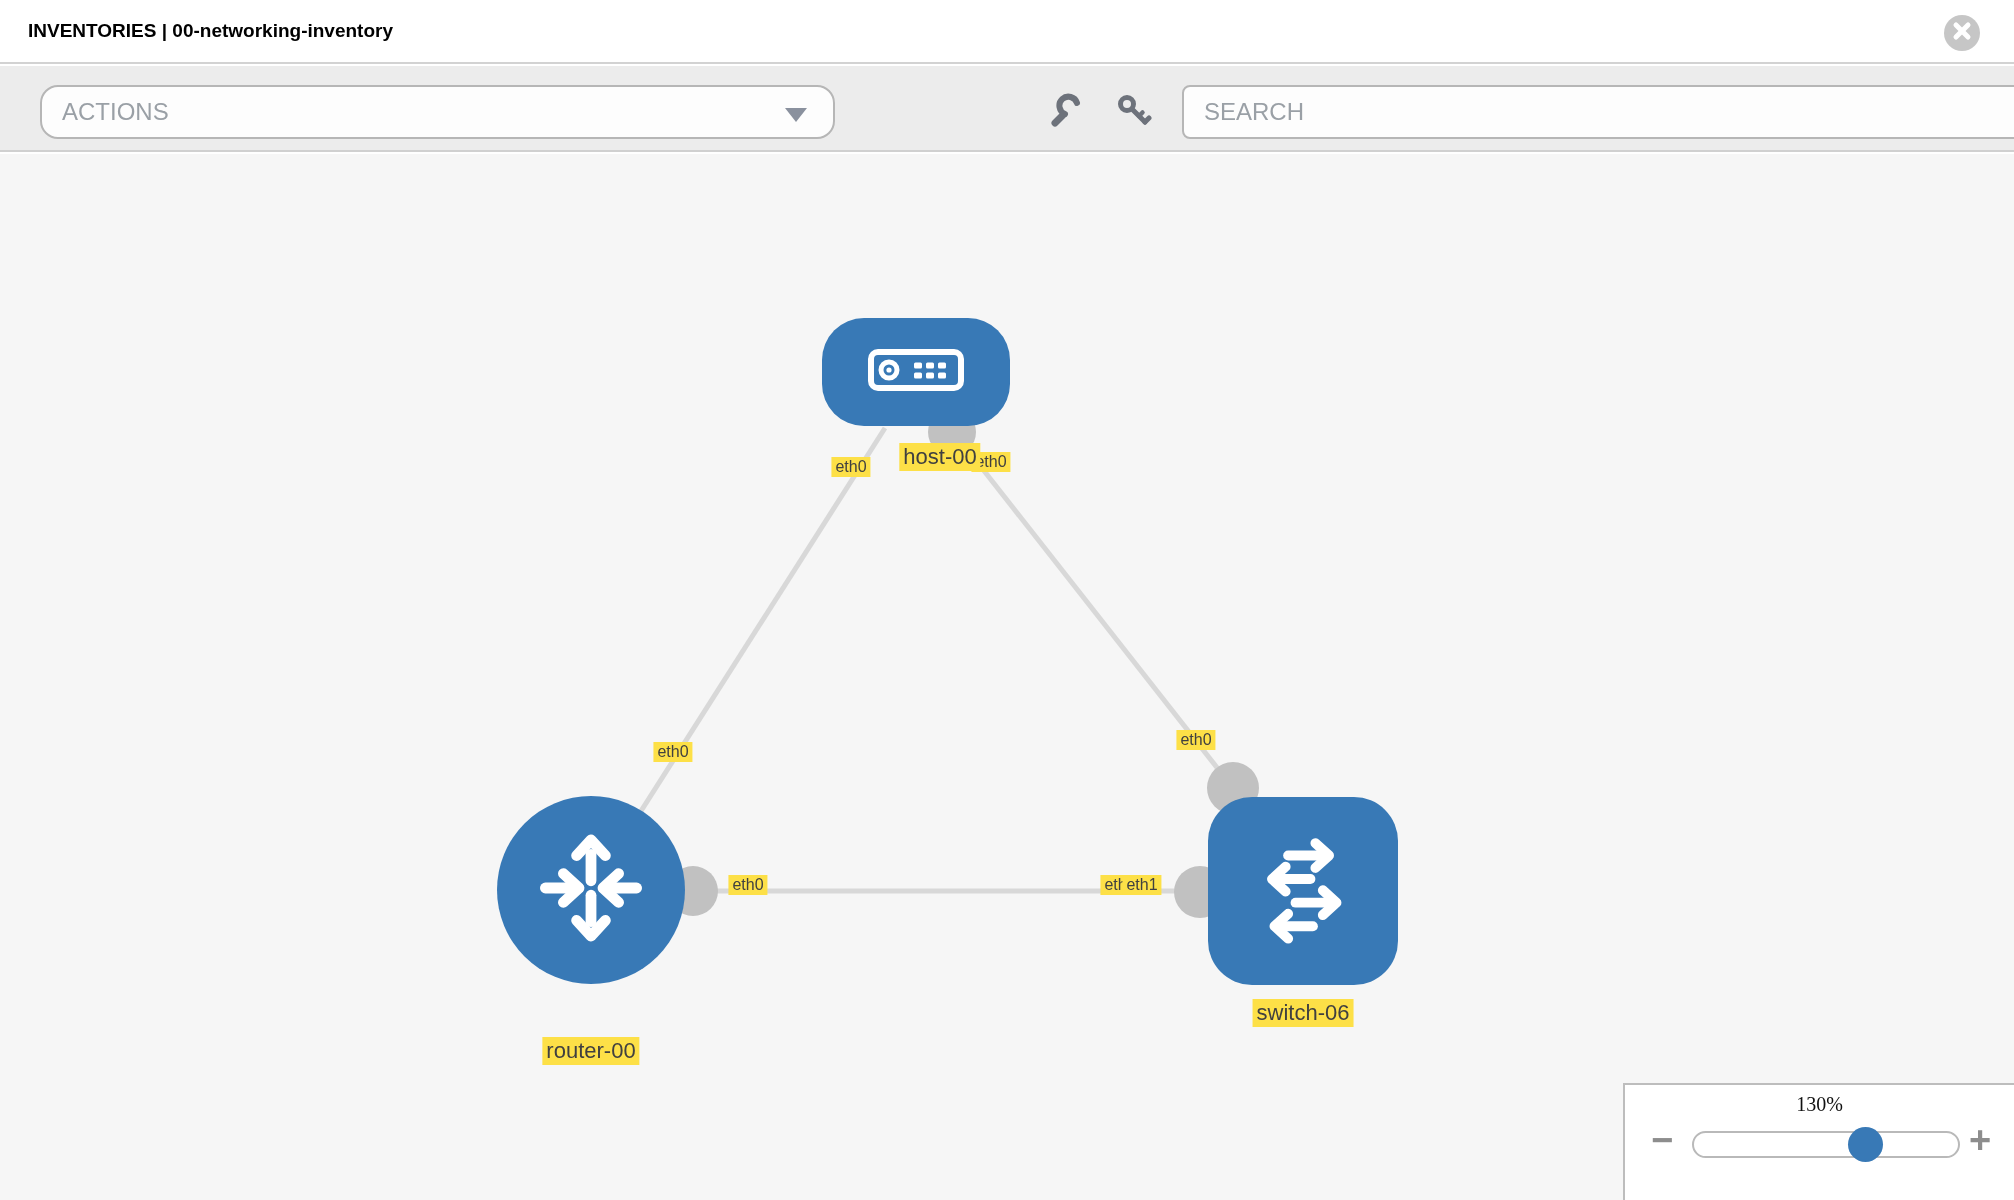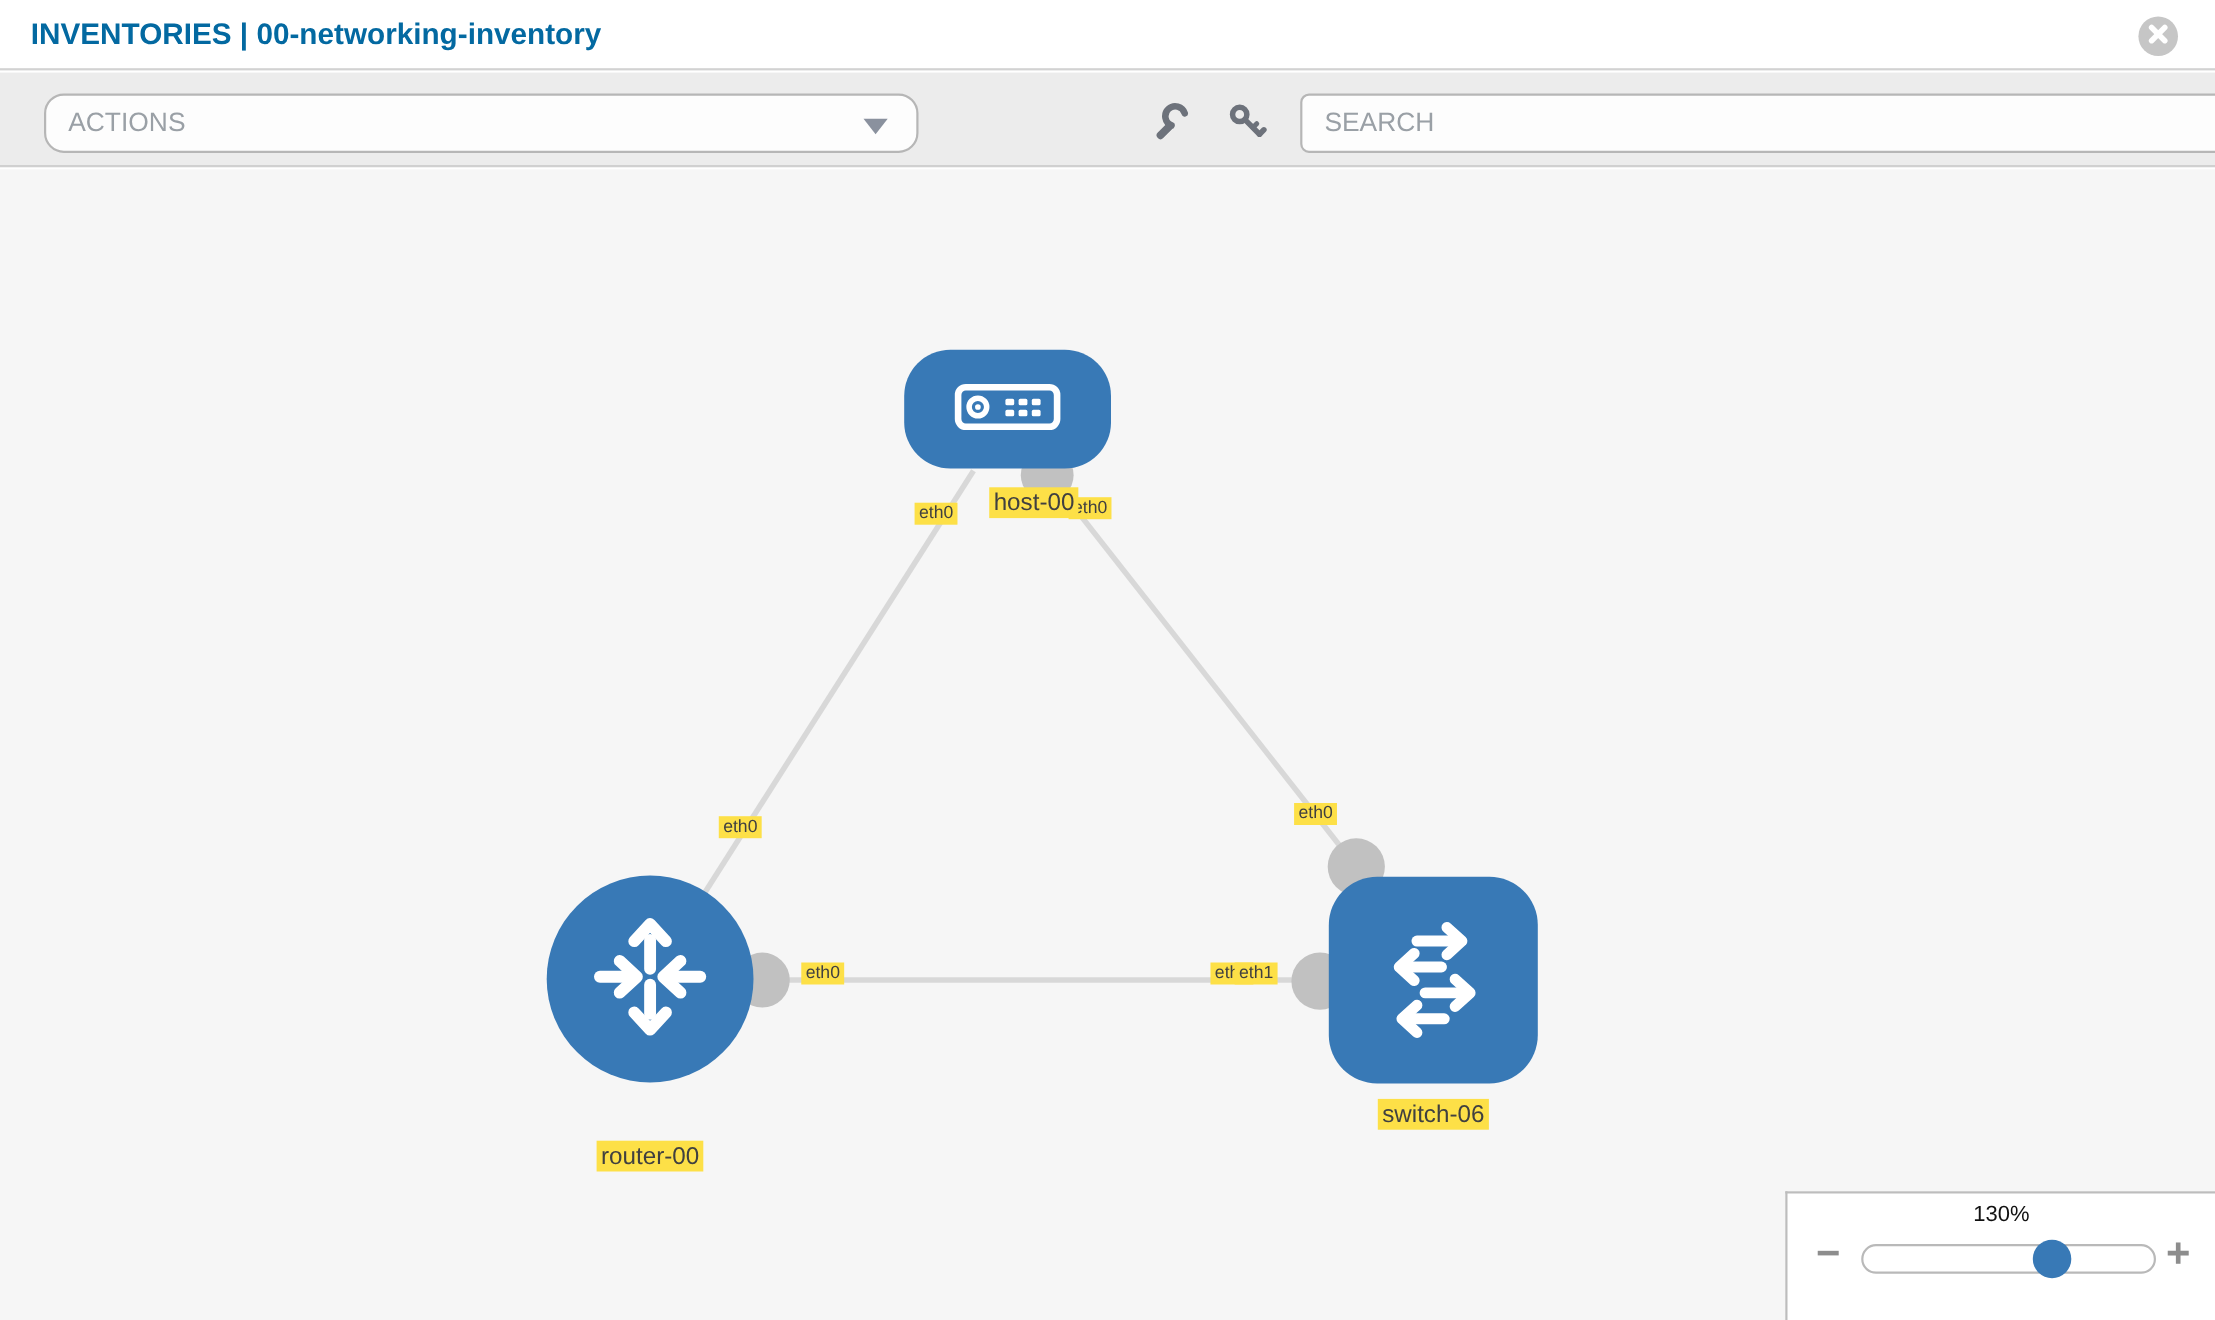--- a/index.html
+++ b/index.html
@@ -3,21 +3,21 @@
 <meta charset="utf-8">
 <style>
   * { margin:0; padding:0; box-sizing:border-box; }
   html,body { width:2014px; height:1200px; overflow:hidden;
               font-family:"Liberation Sans", sans-serif; background:#ffffff; }
 
   
   .header { position:absolute; left:0; top:0; width:2014px; height:64px;
             background:#ffffff; border-bottom:2px solid #d2d2d2; z-index:10; }
   .page-title { position:absolute; left:28px; top:0; line-height:62px;
-                font-size:27px; font-weight:700; color:#0369a1; }
+                font-size:19px; font-weight:700; color:#000000; }
   .close-btn { position:absolute; left:1944px; top:15px; width:36px; height:36px;
                border-radius:50%; background:#c6c6c6; cursor:pointer;
                display:flex; align-items:center; justify-content:center; }
 
   
   .toolbar { position:absolute; left:0; top:66px; width:2014px; height:86px;
              background:#ececec; border-bottom:2px solid #d0d0d0; z-index:9; }
   .selectbox { position:absolute; top:19px; height:54px; background:#fdfdfd;
                border:2px solid #b6b6b6; border-radius:8px;
                font-size:24px; color:#9aa0a6; line-height:50px;
@@ -46,21 +46,21 @@
                  padding:1px 4px; z-index:3; }
   .node-label { font-size:22px; z-index:4; }
   .iface-label { font-size:16px; }
   .iface-front { z-index:5; }
 
   
   .zoom-panel { position:absolute; left:1623px; top:1083px; width:391px; height:117px;
                 background:#ffffff; border-left:2px solid #bdbdbd;
                 border-top:2px solid #bdbdbd; z-index:20; }
   .zoom-value { position:absolute; left:0; top:8px; width:100%; text-align:center;
-                font-size:20px; color:#111111; }
+                font-size:20px; color:#111111;font-family:Liberation Serif, serif; }
   .zoom-minus, .zoom-plus { position:absolute; top:36px; font-size:38px; font-weight:700;
                             color:#8d8d8d; cursor:pointer; line-height:38px; }
   .zoom-minus { left:26px; }
   .zoom-plus  { left:344px; }
   .zoom-track { position:absolute; left:67px; top:46px; width:268px; height:27px;
                 border:2px solid #b9b9b9; border-radius:14px; background:#ffffff;
                 cursor:pointer; }
   .zoom-handle { position:absolute; left:223px; top:42px; width:35px; height:35px;
                  border-radius:50%; background:#3879b6; cursor:grab; }
 </style>

